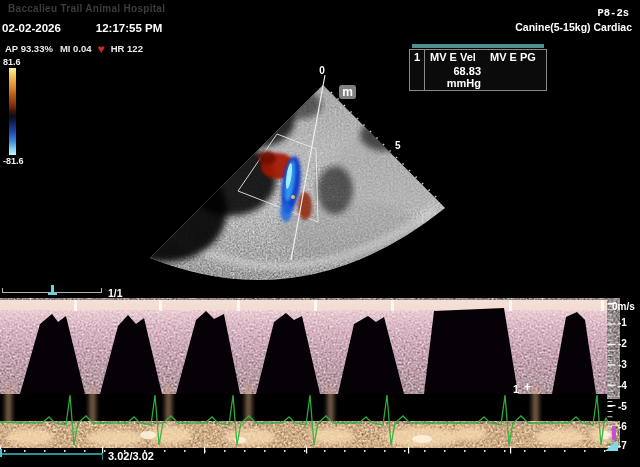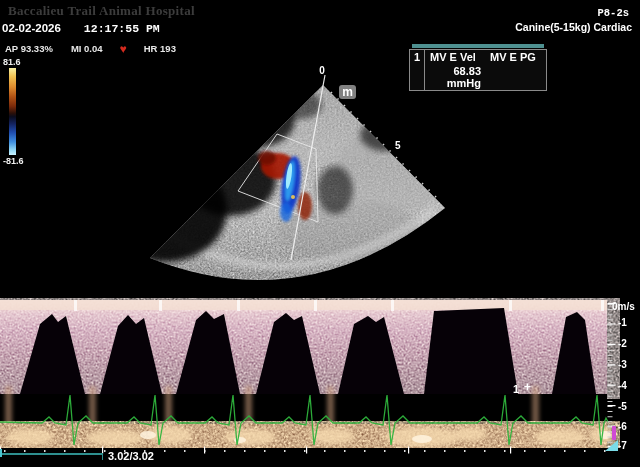--- a/index.html
+++ b/index.html
@@ -4,26 +4,26 @@
 <style>
   * { margin:0; padding:0; box-sizing:border-box; }
   html,body { background:#000; }
   #screen {
     position:relative; width:640px; height:467px; background:#000;
     overflow:hidden; font-family:"Liberation Sans", sans-serif;
     font-weight:bold; color:#fff; -webkit-font-smoothing:antialiased;
   }
   .abs { position:absolute; }
   
-  .facility { left:8px; top:3px; font-size:13px; color:#3c3c3c; letter-spacing:.3px;font-family:Liberation Serif, serif; }
+  .facility { left:8px; top:3px; font-size:10px; color:#3c3c3c; letter-spacing:.3px; }
   .datetime { left:2px; top:22px; font-size:11.5px; color:#fefefe; }
-  .datetime .time { margin-left:23px;font-family:Liberation Mono, monospace; }
+  .datetime .time { margin-left:35px; }
   .probe { right:11px; top:7px; font-size:10.5px;font-family:Liberation Mono, monospace; }
   .preset { right:8px; top:21px; font-size:10.5px; }
-  .status { left:5px; top:43px; font-size:9.5px; display:flex; align-items:center; gap:18px; color:#e8e8e8; }
+  .status { left:5px; top:43px; font-size:9.5px; display:flex; align-items:center; gap:7px; color:#e8e8e8; }
   .heart { font-size:12px; line-height:10px; margin:0 -1px; }
   
   .cbar-wrap { left:3px; top:57px; width:34px; font-size:9px; color:#f0f0f0; }
   .cbar {
     width:7px; height:87px; margin:1px 0 1px 6px;
     background:linear-gradient(180deg,
       #f8f0a2 0%, #f0c050 10%, #dd8a2e 22%, #b05214 33%, #7a2a0a 44%,
       #2a0f08 52%, #0a0c1e 56%, #13225e 64%, #1f4cae 74%, #3f8fe0 85%,
       #8fd6f5 94%, #c8f2ff 100%);
   }
@@ -62,21 +62,21 @@
   <div class="abs facility">Baccalieu Trail Animal Hospital</div>
   <div class="abs datetime">
     <span>02-02-2026</span><span class="time">12:17:55 PM</span>
   </div>
   <div class="abs probe">P8-2s</div>
   <div class="abs preset">Canine(5-15kg) Cardiac</div>
   <div class="abs status">
     <span>AP 93.33%</span>
     <span>MI 0.04</span>
     <span class="heart" style="color:#d42a1e">♥</span>
-    <span>HR 193</span>
+    <span>HR 122</span>
   </div>
 
   <div class="abs cbar-wrap">
     <div>81.6</div>
     <div class="cbar"></div>
     <div>-81.6</div>
   </div>
 
   <div class="abs meas">
     <div class="meas-accent"></div>
@@ -145,20 +145,30 @@
 
     <g>
       <rect x="244" y="25" width="17" height="14" rx="3" fill="#8f8f8f" opacity="0.9"></rect>
       <text x="252.5" y="36" font-size="12" text-anchor="middle" fill="#1d1d1d">m</text>
     </g>
 
     <line x1="236" y1="32" x2="345" y2="141" stroke="#e8e8e8" stroke-width="1.6" stroke-dasharray="1.4 7.8" opacity="0.9"></line>
     <text x="300" y="89" font-size="10">5</text>
   </svg>
 
+  <div class="abs slider1">
+    <div class="abs s1-track"></div>
+    <div class="abs s1-tickL"></div>
+    <div class="abs s1-tickR"></div>
+    <div class="abs s1-thumb">
+      <div class="stem"></div>
+        <div class="base"></div>
+    </div>
+    <div class="abs s1-label">1/1</div>
+  </div>
 
   <svg class="abs" style="left:0; top:298px;" width="640" height="169" viewBox="0 0 640 169">
     <defs>
       <linearGradient id="specG" x1="0" y1="0" x2="0" y2="1">
         <stop offset="0" stop-color="#f3e0d6"></stop>
           <stop offset="0.06" stop-color="#e9c9c0"></stop>
         <stop offset="0.14" stop-color="#c493a8"></stop>
           <stop offset="0.32" stop-color="#a06288"></stop>
         <stop offset="0.56" stop-color="#7c3f63"></stop>
           <stop offset="0.8" stop-color="#5b2a46"></stop>

